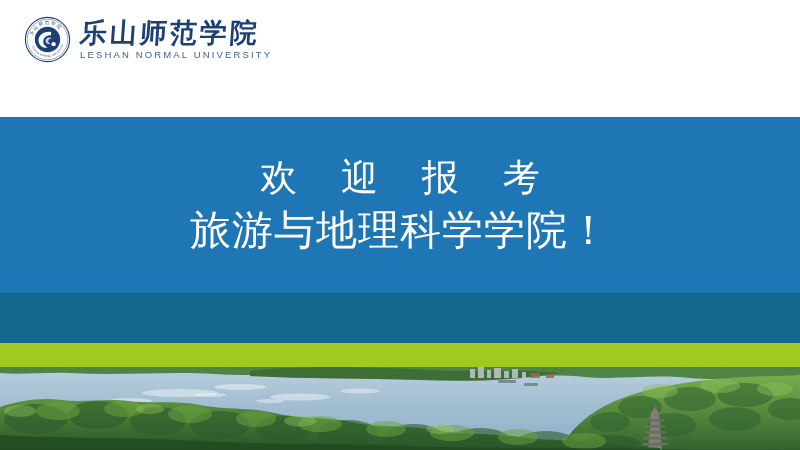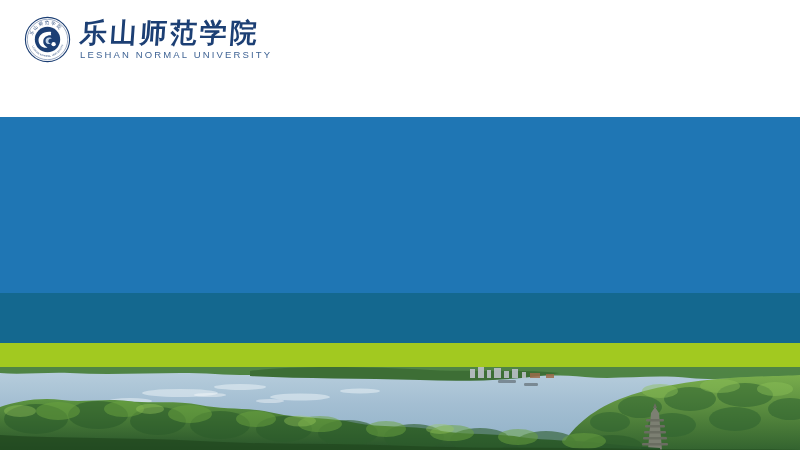--- a/index.html
+++ b/index.html
@@ -184,20 +184,22 @@
       <span class="logo-text">
         <span class="logo-cn">乐山师范学院</span>
         <span class="logo-en">LESHAN NORMAL UNIVERSITY</span>
       </span>
 
     </div>
   </div>
 
   <div class="band-primary">
     <div class="headline-wrap">
+      <div class="headline-line1">欢 迎 报 考</div>
+      <div class="headline-line2">旅游与地理科学学院！</div>
     </div>
   </div>
 
   <div class="band-teal"></div>
 
   <div class="band-green"></div>
 
   <div class="photo">
     <svg viewBox="0 0 800 83" preserveAspectRatio="none" aria-hidden="true">
       <defs>

